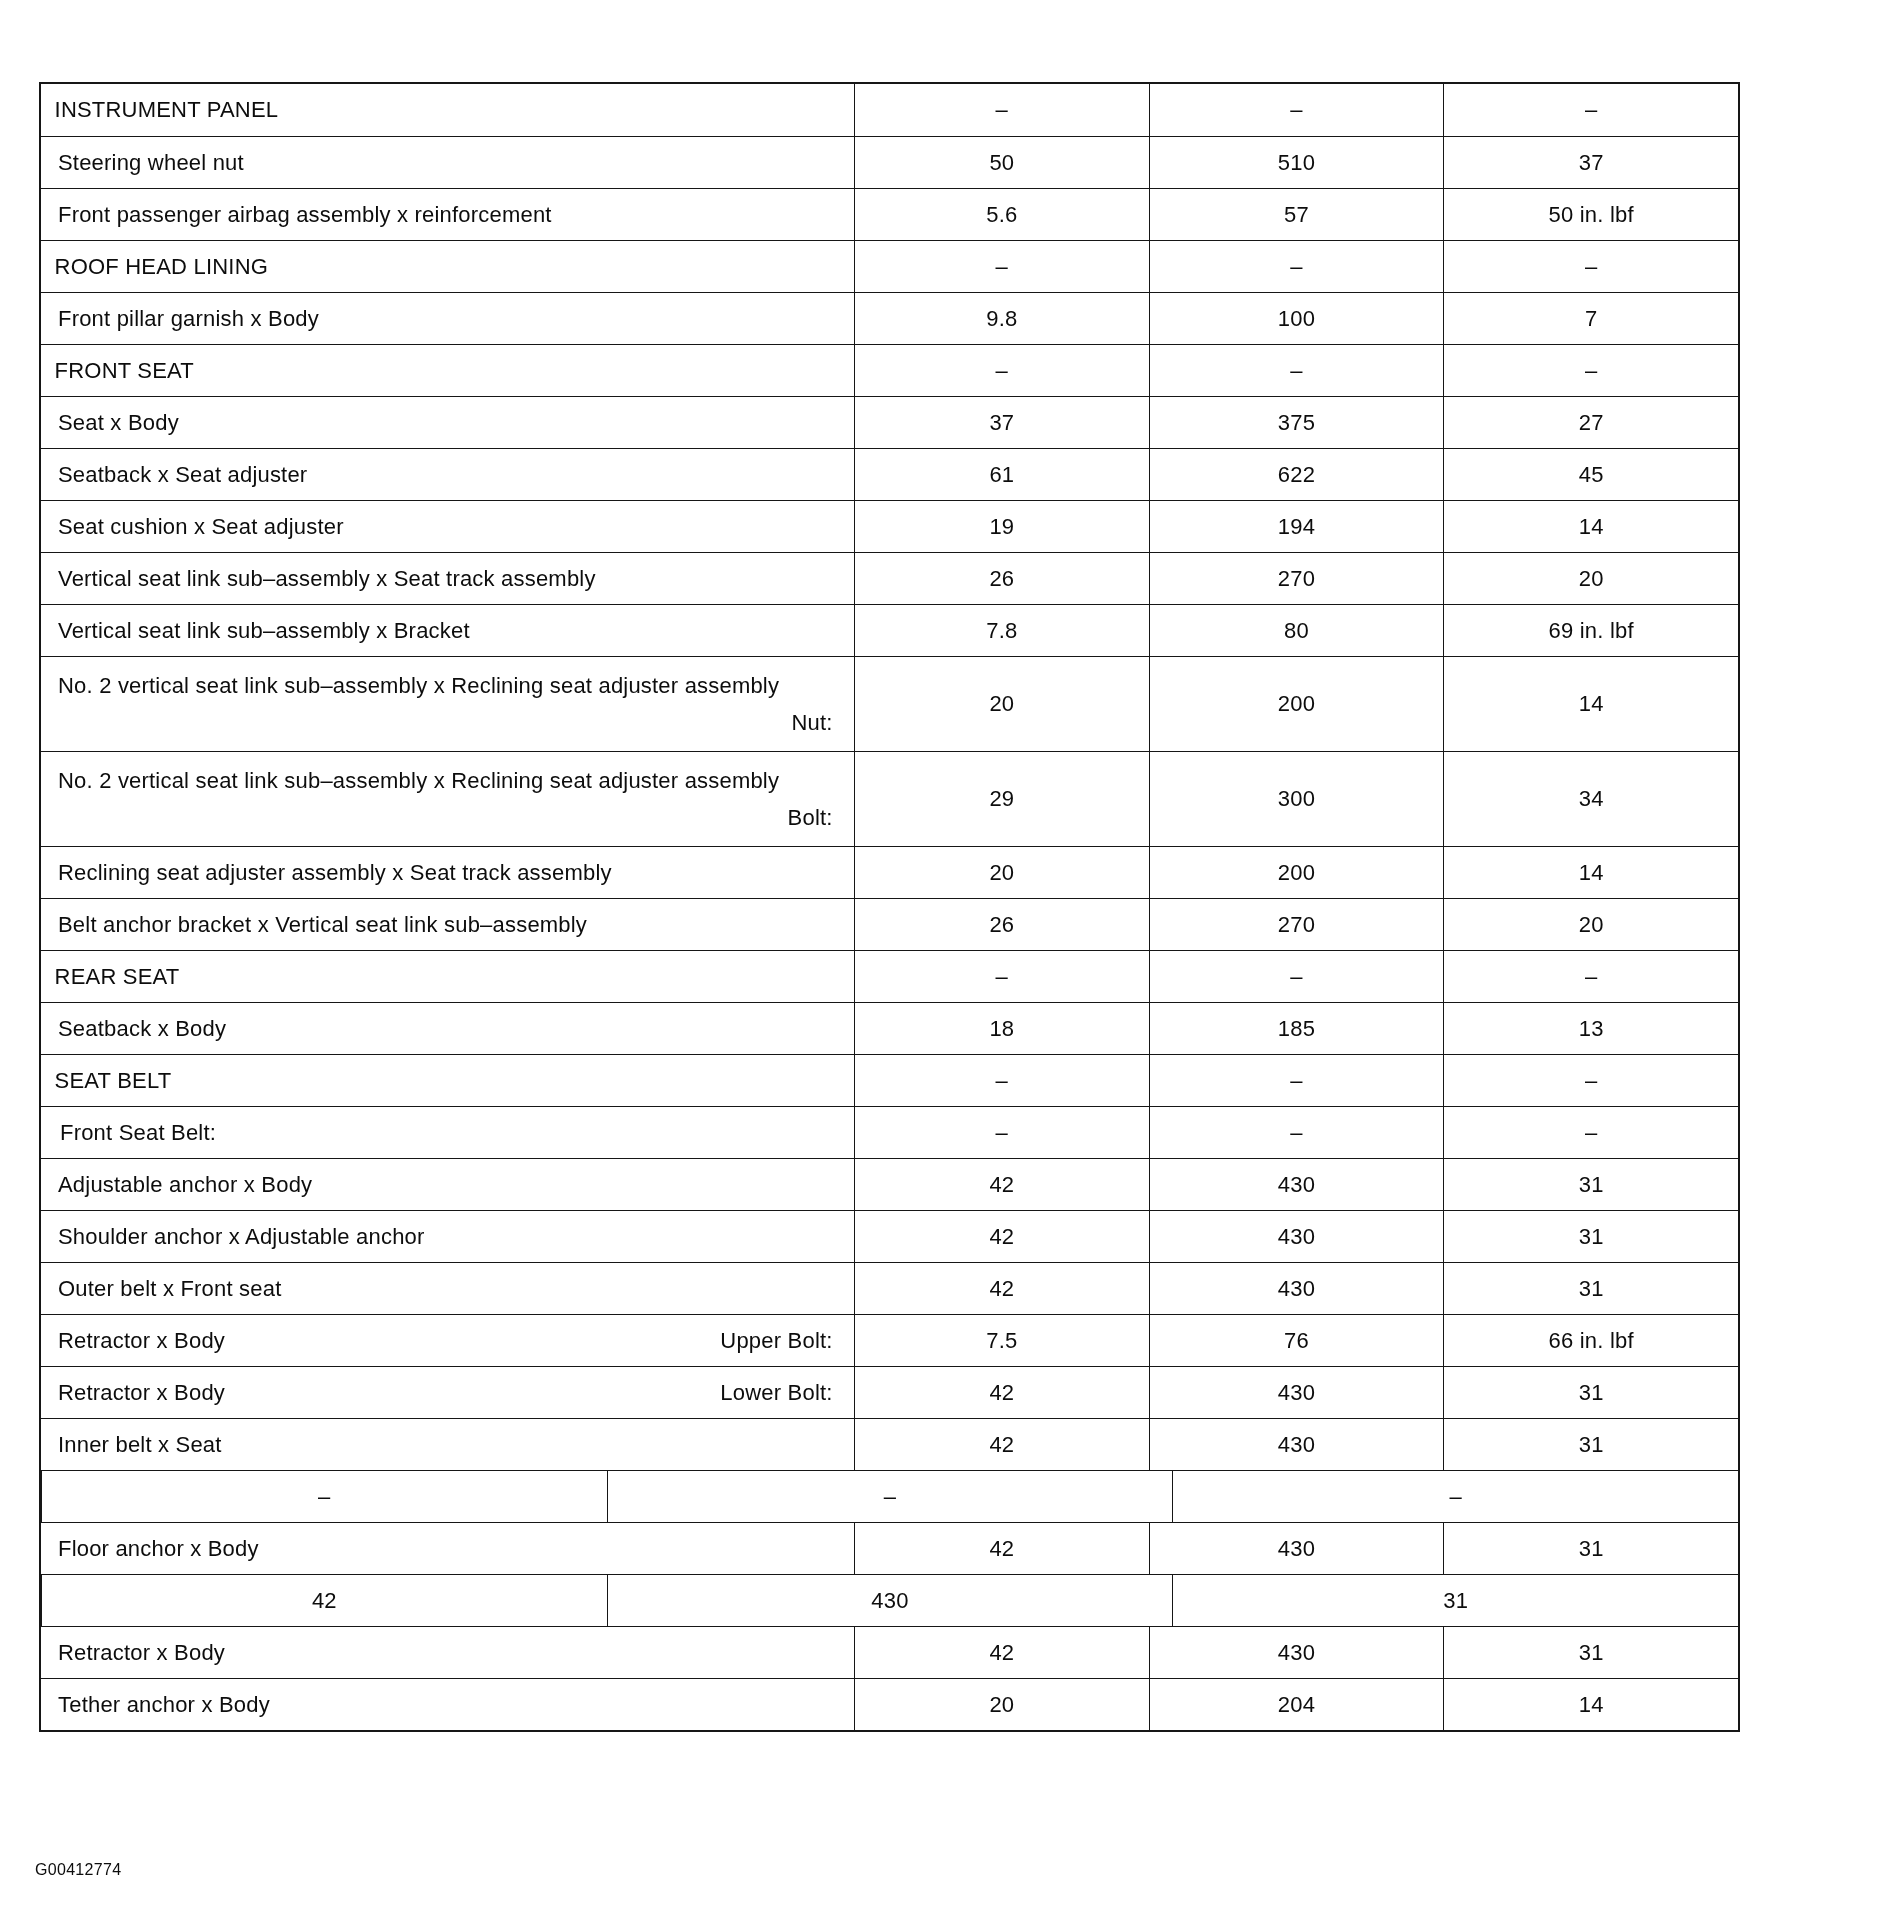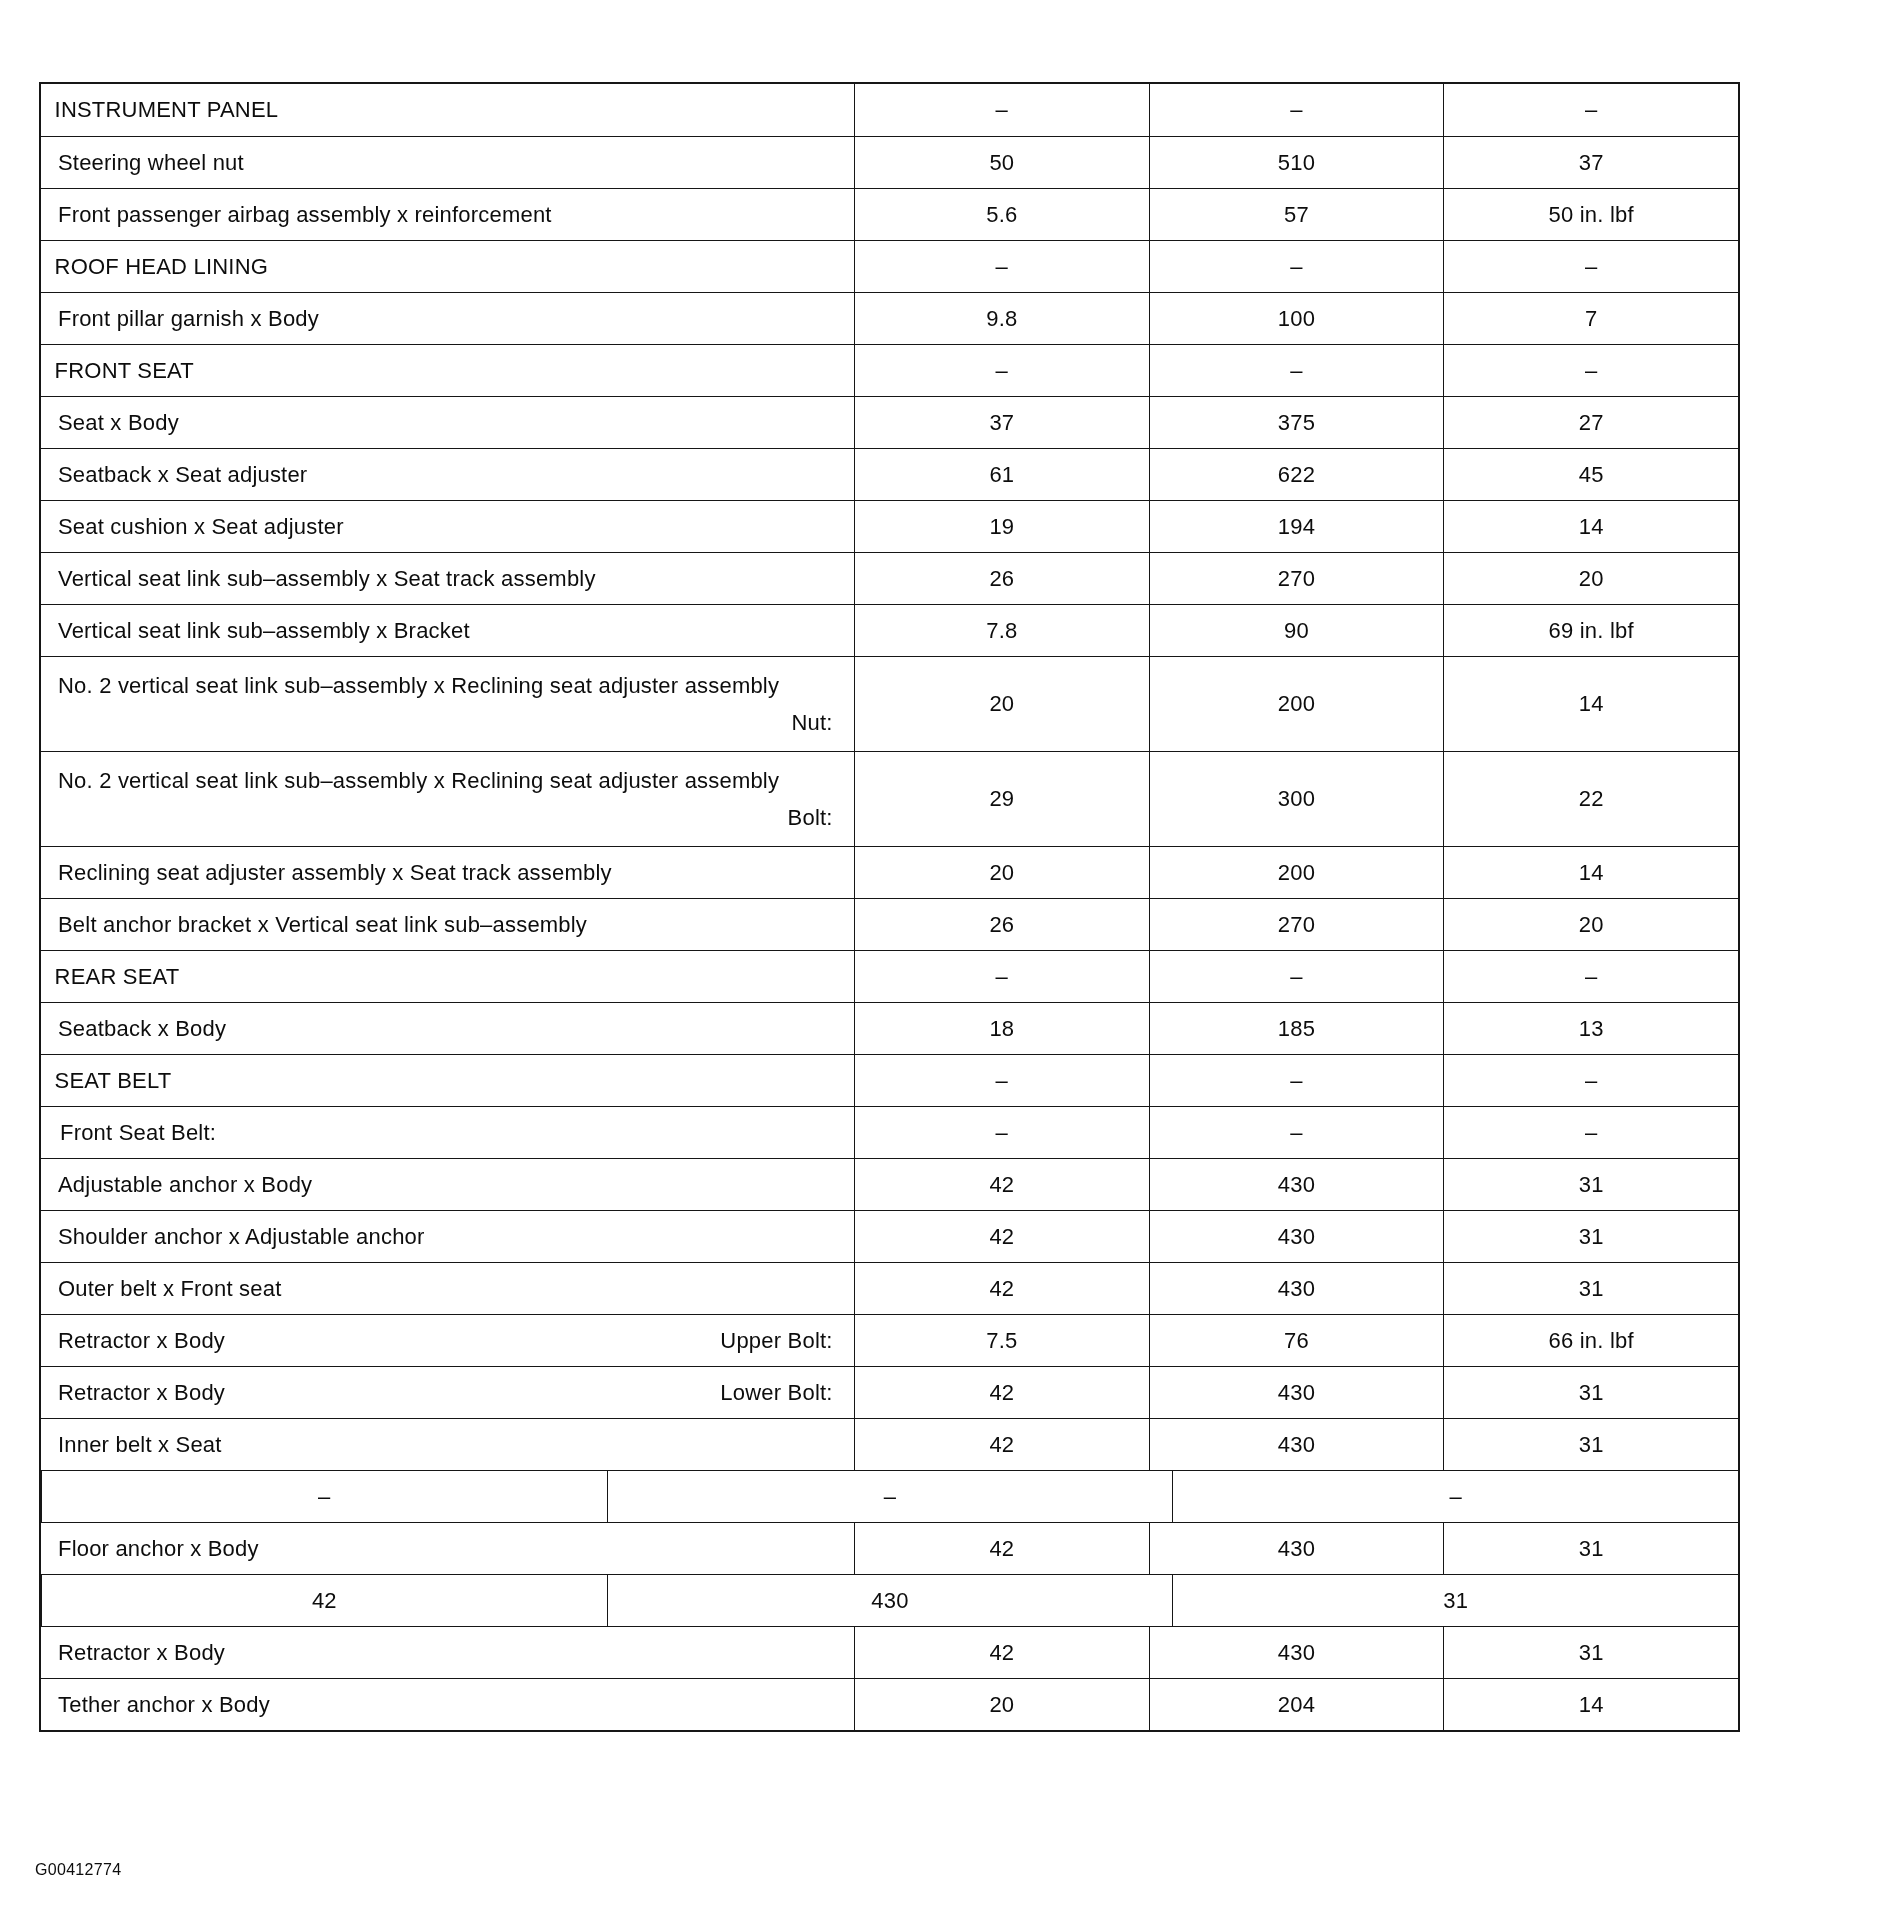--- a/index.html
+++ b/index.html
@@ -161,40 +161,40 @@
         </div>
         <div class="cell val">26</div>
         <div class="cell val">270</div>
         <div class="cell val">20</div>
       </div>
       <div class="row item">
         <div class="cell lab">
           <span>Vertical seat link sub–assembly x Bracket</span>
         </div>
         <div class="cell val">7.8</div>
-        <div class="cell val">90</div>
+        <div class="cell val">80</div>
         <div class="cell val">69 in. lbf</div>
       </div>
       <div class="row tall">
         <div class="cell lab">
           <div class="main">No. 2 vertical seat link sub–assembly x Reclining seat adjuster assembly</div>
           <div class="subline">Nut:</div>
         </div>
         <div class="cell val">20</div>
         <div class="cell val">200</div>
         <div class="cell val">14</div>
       </div>
       <div class="row tall">
         <div class="cell lab">
           <div class="main">No. 2 vertical seat link sub–assembly x Reclining seat adjuster assembly</div>
           <div class="subline">Bolt:</div>
         </div>
         <div class="cell val">29</div>
         <div class="cell val">300</div>
-        <div class="cell val">22</div>
+        <div class="cell val">34</div>
       </div>
       <div class="row item">
         <div class="cell lab">
           <span>Reclining seat adjuster assembly x Seat track assembly</span>
         </div>
         <div class="cell val">20</div>
         <div class="cell val">200</div>
         <div class="cell val">14</div>
       </div>
       <div class="row item">

